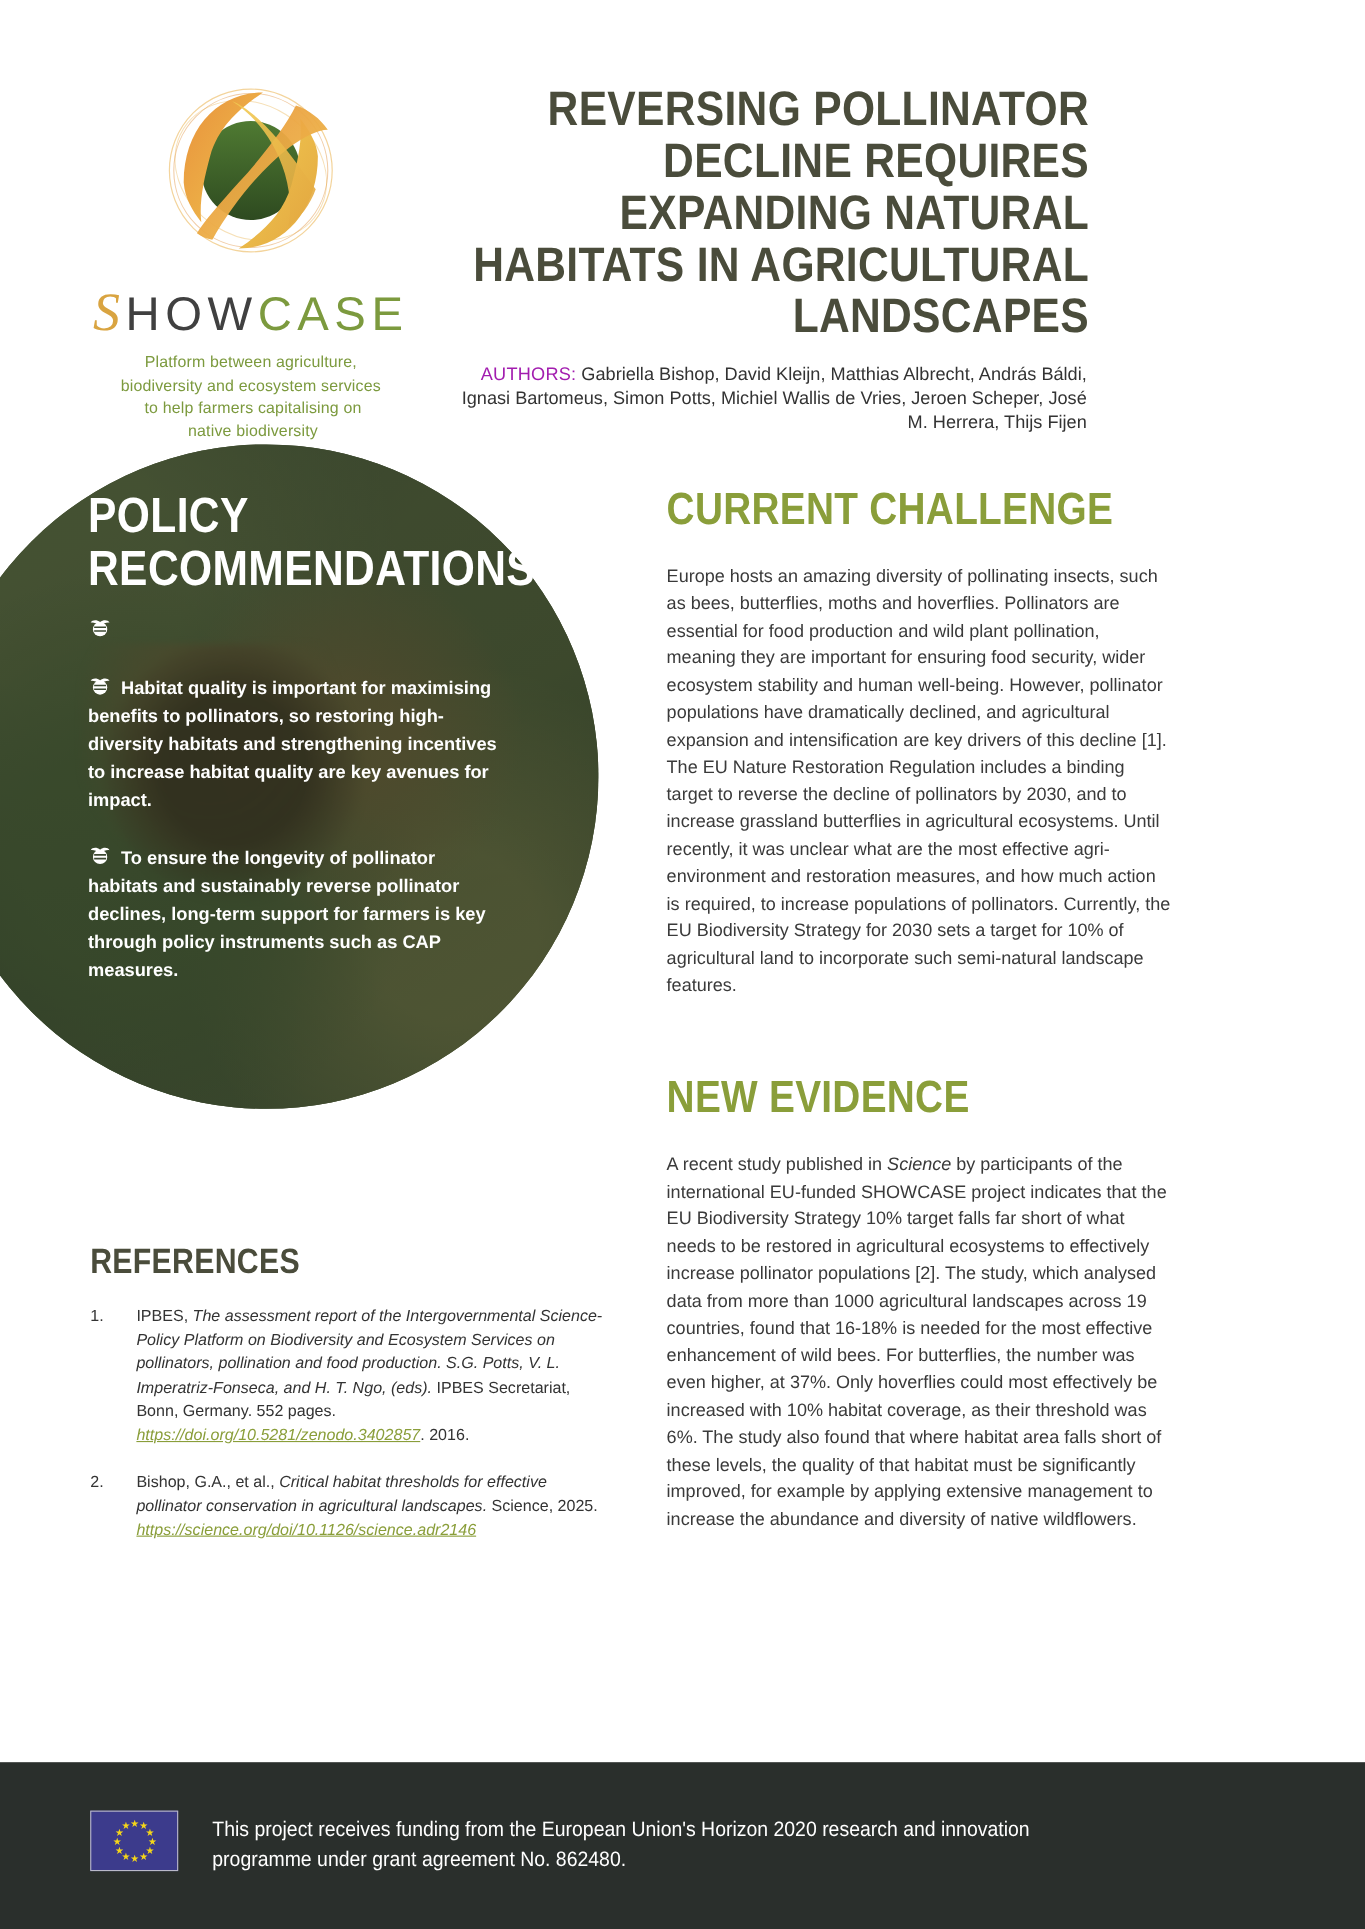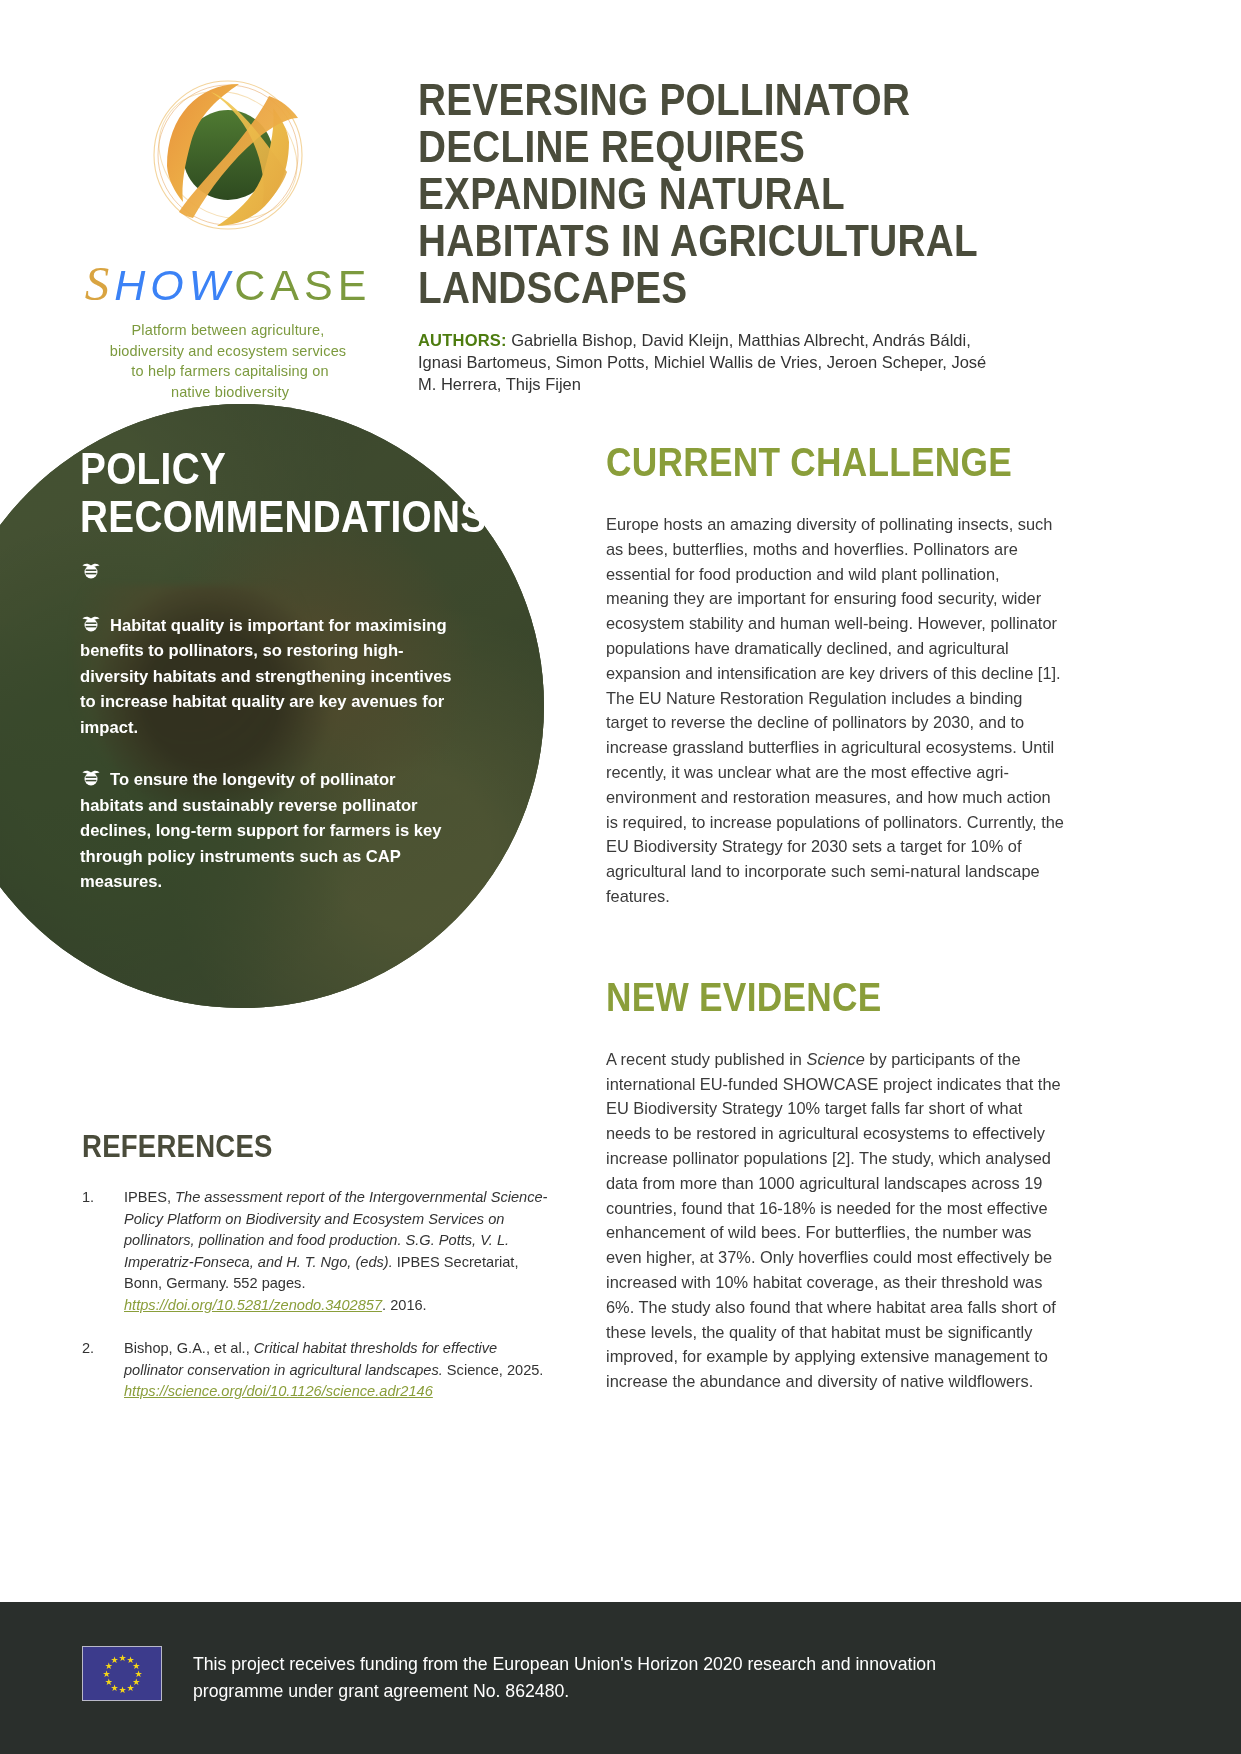--- a/index.html
+++ b/index.html
@@ -14,39 +14,39 @@
   
   .header { position:absolute; left:0; top:0; width:1241px; height:400px; }
 
   .logo-block { position:absolute; left:78px; top:68px; width:300px; }
   .logo-sphere { position:relative; width:175px; height:175px; margin:0 auto; }
   .logo-wordmark {
     margin-top:12px; text-align:center;
     font-size:43px; letter-spacing:5px; font-weight:400;
   }
   .logo-wordmark .lw-s { color:#d9a441; font-size:49px; font-style:italic; font-family:"Liberation Serif", serif; }
-  .logo-wordmark .lw-orange { color:#3b82f6;font-style:italic; }
+  .logo-wordmark .lw-orange { color:#404040; }
   .logo-wordmark .lw-green { color:#7c9a3e;text-align:right; }
   .logo-tagline {
     margin-top:8px; color:#7c9a3e; font-size:14.5px; line-height:1.42;
     text-align:center; letter-spacing:.15px;
   }
   .logo-tagline .tl-l3, .logo-tagline .tl-l4 { display:block; text-align:center; padding-left:4px;}
 
-  .title-block { position:absolute; left:418px; top:76px; width:570px; }
+  .title-block { position:absolute; left:418px; top:76px; width:570px;text-align:right; }
   .doc-title {
     font-family:"Liberation Sans Narrow","Liberation Sans", sans-serif;
     font-stretch:condensed;
     transform:scaleX(0.88); transform-origin:left top;
     font-size:44px; line-height:47px; font-weight:bold;
     color:#4a4c3b; letter-spacing:.3px; text-transform:uppercase;
     width:650px;
   }
   .authors { margin-top:18px; font-size:16.5px; line-height:22px; color:#333; }
-  .authors .auth-label { color:#4d7c0f; font-weight:bold; letter-spacing:.2px; }
+  .authors .auth-label { color:#a21caf; font-weight:normal; letter-spacing:.2px; }
 
   
   .circle-panel {
     position:absolute; left:-60px; top:404px;
     width:604px; height:604px; border-radius:50%;
     overflow:hidden;
     background:#3d4a32;
   }
   .circle-photo {
     position:absolute; inset:0;

